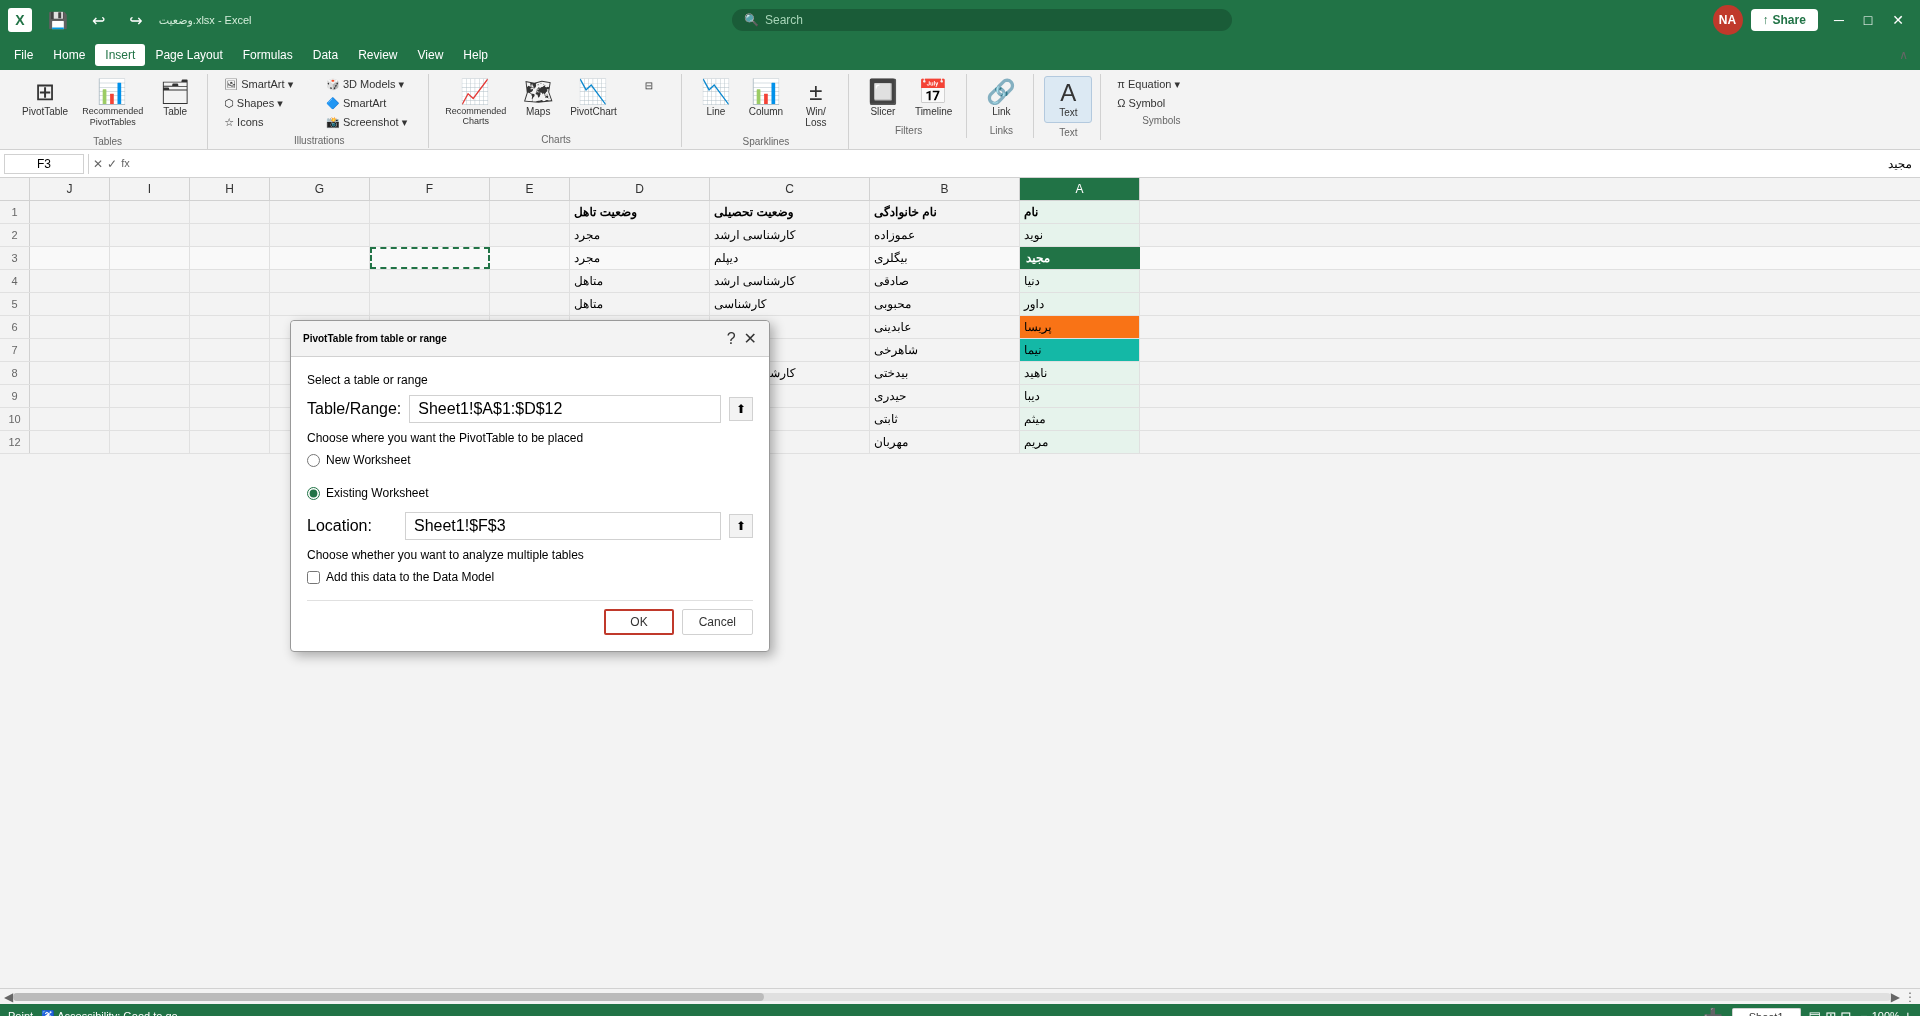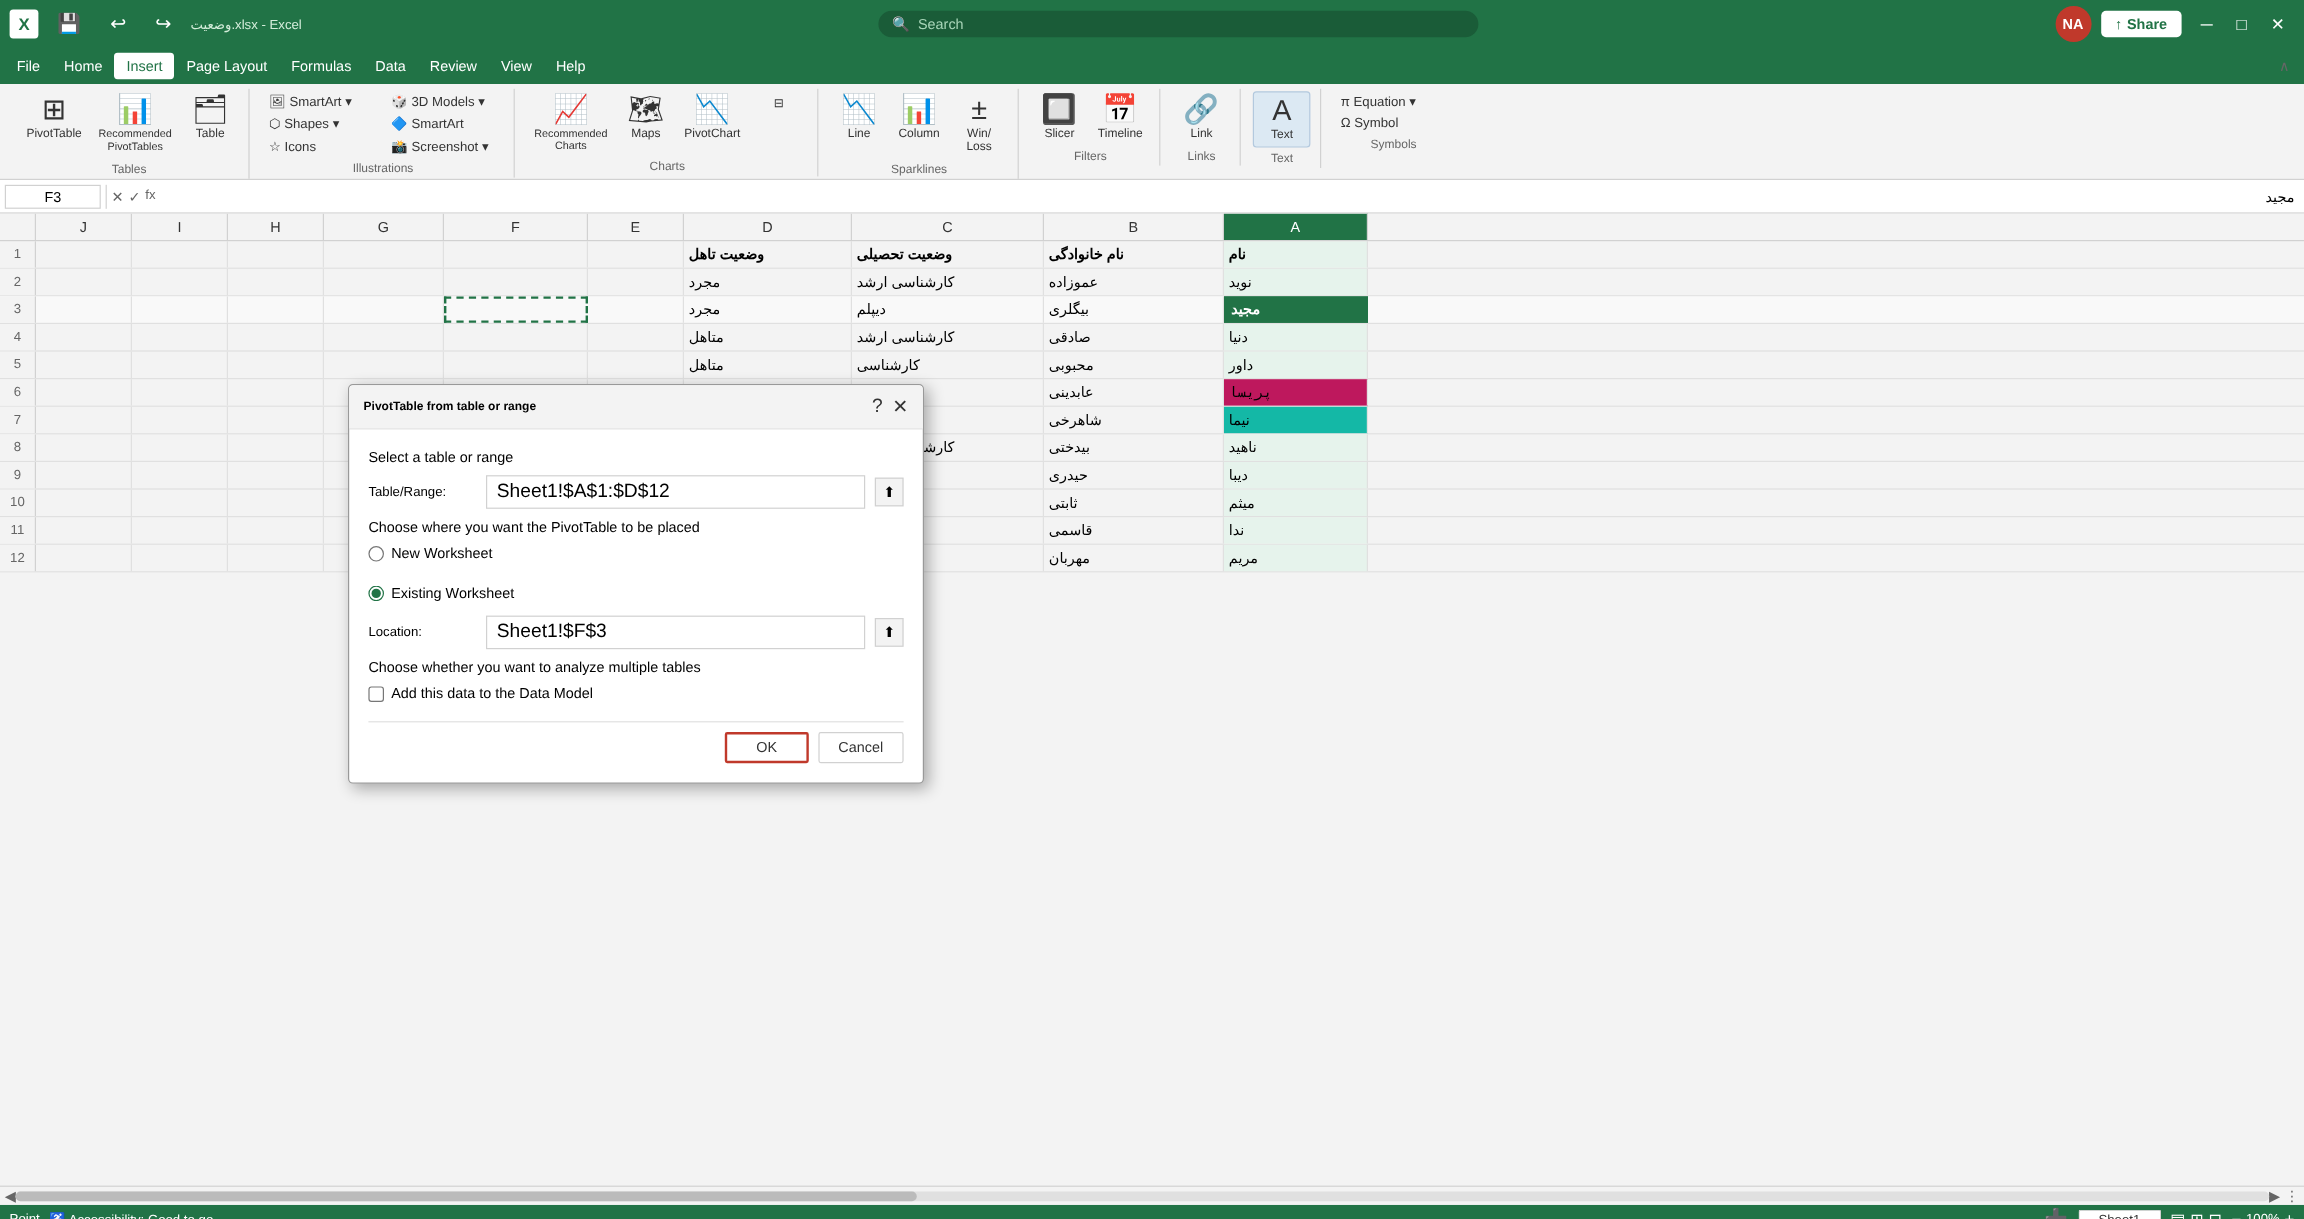--- a/index.html
+++ b/index.html
@@ -119,21 +119,21 @@
     .dialog-titlebar {
       display: flex; align-items: center; justify-content: space-between;
       background: #f3f3f3; border-bottom: 1px solid #d1d1d1;
       padding: 8px 12px; border-radius: 4px 4px 0 0;
     }
     .dialog-title { font-size: 10px; font-weight: 600; }
     .dialog-close { background: none; border: none; font-size: 16px; cursor: pointer; color: #333; }
     .dialog-body { padding: 16px; }
     .dialog-section-label { font-size: 12px; margin-bottom: 8px; }
     .dialog-row { display: flex; align-items: center; margin-bottom: 8px; gap: 8px; }
-    .dialog-label { font-size: 11px; min-width: 90px; }
+    .dialog-label { font-size: 16px; min-width: 90px; }
     .dialog-input {
       flex: 1; border: 1px solid #d1d1d1; padding: 4px 8px;
       font-size: 16px; outline: none;
     }
     .range-btn {
       width: 24px; height: 24px; background: #f3f3f3;
       border: 1px solid #d1d1d1; cursor: pointer;
       display: flex; align-items: center; justify-content: center; font-size: 12px;
     }
     .dialog-radio-group { display: flex; flex-direction: column; gap: 19px; margin-bottom: 12px; }
@@ -466,21 +466,21 @@
         <div class="row-num">6</div>
         <div class="cell" style="width:80px;"></div>
         <div class="cell" style="width:80px;"></div>
         <div class="cell" style="width:80px;"></div>
         <div class="cell" style="width:100px;"></div>
         <div class="cell" style="width:120px;"></div>
         <div class="cell" style="width:80px;"></div>
         <div class="cell rtl" style="width:140px;">متاهل</div>
         <div class="cell rtl" style="width:160px;">دیپلم</div>
         <div class="cell rtl" style="width:150px;">عابدینی</div>
-        <div class="cell rtl" style="width:120px; background:#be185d;font-family:Liberation Mono, monospace;">پریسا</div>
+        <div class="cell rtl" style="width:120px; background:#f97316;">پریسا</div>
       </div>
 
       <div class="sheet-row">
         <div class="row-num">7</div>
         <div class="cell" style="width:80px;"></div>
         <div class="cell" style="width:80px;"></div>
         <div class="cell" style="width:80px;"></div>
         <div class="cell" style="width:100px;"></div>
         <div class="cell" style="width:120px;"></div>
         <div class="cell" style="width:80px;"></div>
@@ -525,33 +525,20 @@
         <div class="cell" style="width:80px;"></div>
         <div class="cell" style="width:100px;"></div>
         <div class="cell" style="width:120px;"></div>
         <div class="cell" style="width:80px;"></div>
         <div class="cell rtl" style="width:140px;">متاهل</div>
         <div class="cell rtl" style="width:160px;">دکترا</div>
         <div class="cell rtl" style="width:150px;">ثابتی</div>
         <div class="cell rtl" style="width:120px; background:#e6f3ec;">میثم</div>
       </div>
 
-      <div class="sheet-row">
-        <div class="row-num">11</div>
-        <div class="cell" style="width:80px;"></div>
-        <div class="cell" style="width:80px;"></div>
-        <div class="cell" style="width:80px;"></div>
-        <div class="cell" style="width:100px;"></div>
-        <div class="cell" style="width:120px;"></div>
-        <div class="cell" style="width:80px;"></div>
-        <div class="cell rtl" style="width:140px;">مجرد</div>
-        <div class="cell rtl" style="width:160px;">کارشناسی</div>
-        <div class="cell rtl" style="width:150px;">قاسمی</div>
-        <div class="cell rtl" style="width:120px; background:#e6f3ec;">ندا</div>
-      </div>
 
       <div class="sheet-row">
         <div class="row-num">12</div>
         <div class="cell" style="width:80px;"></div>
         <div class="cell" style="width:80px;"></div>
         <div class="cell" style="width:80px;"></div>
         <div class="cell" style="width:100px;"></div>
         <div class="cell" style="width:120px;"></div>
         <div class="cell" style="width:80px;"></div>
         <div class="cell rtl" style="width:140px;">متاهل</div>

